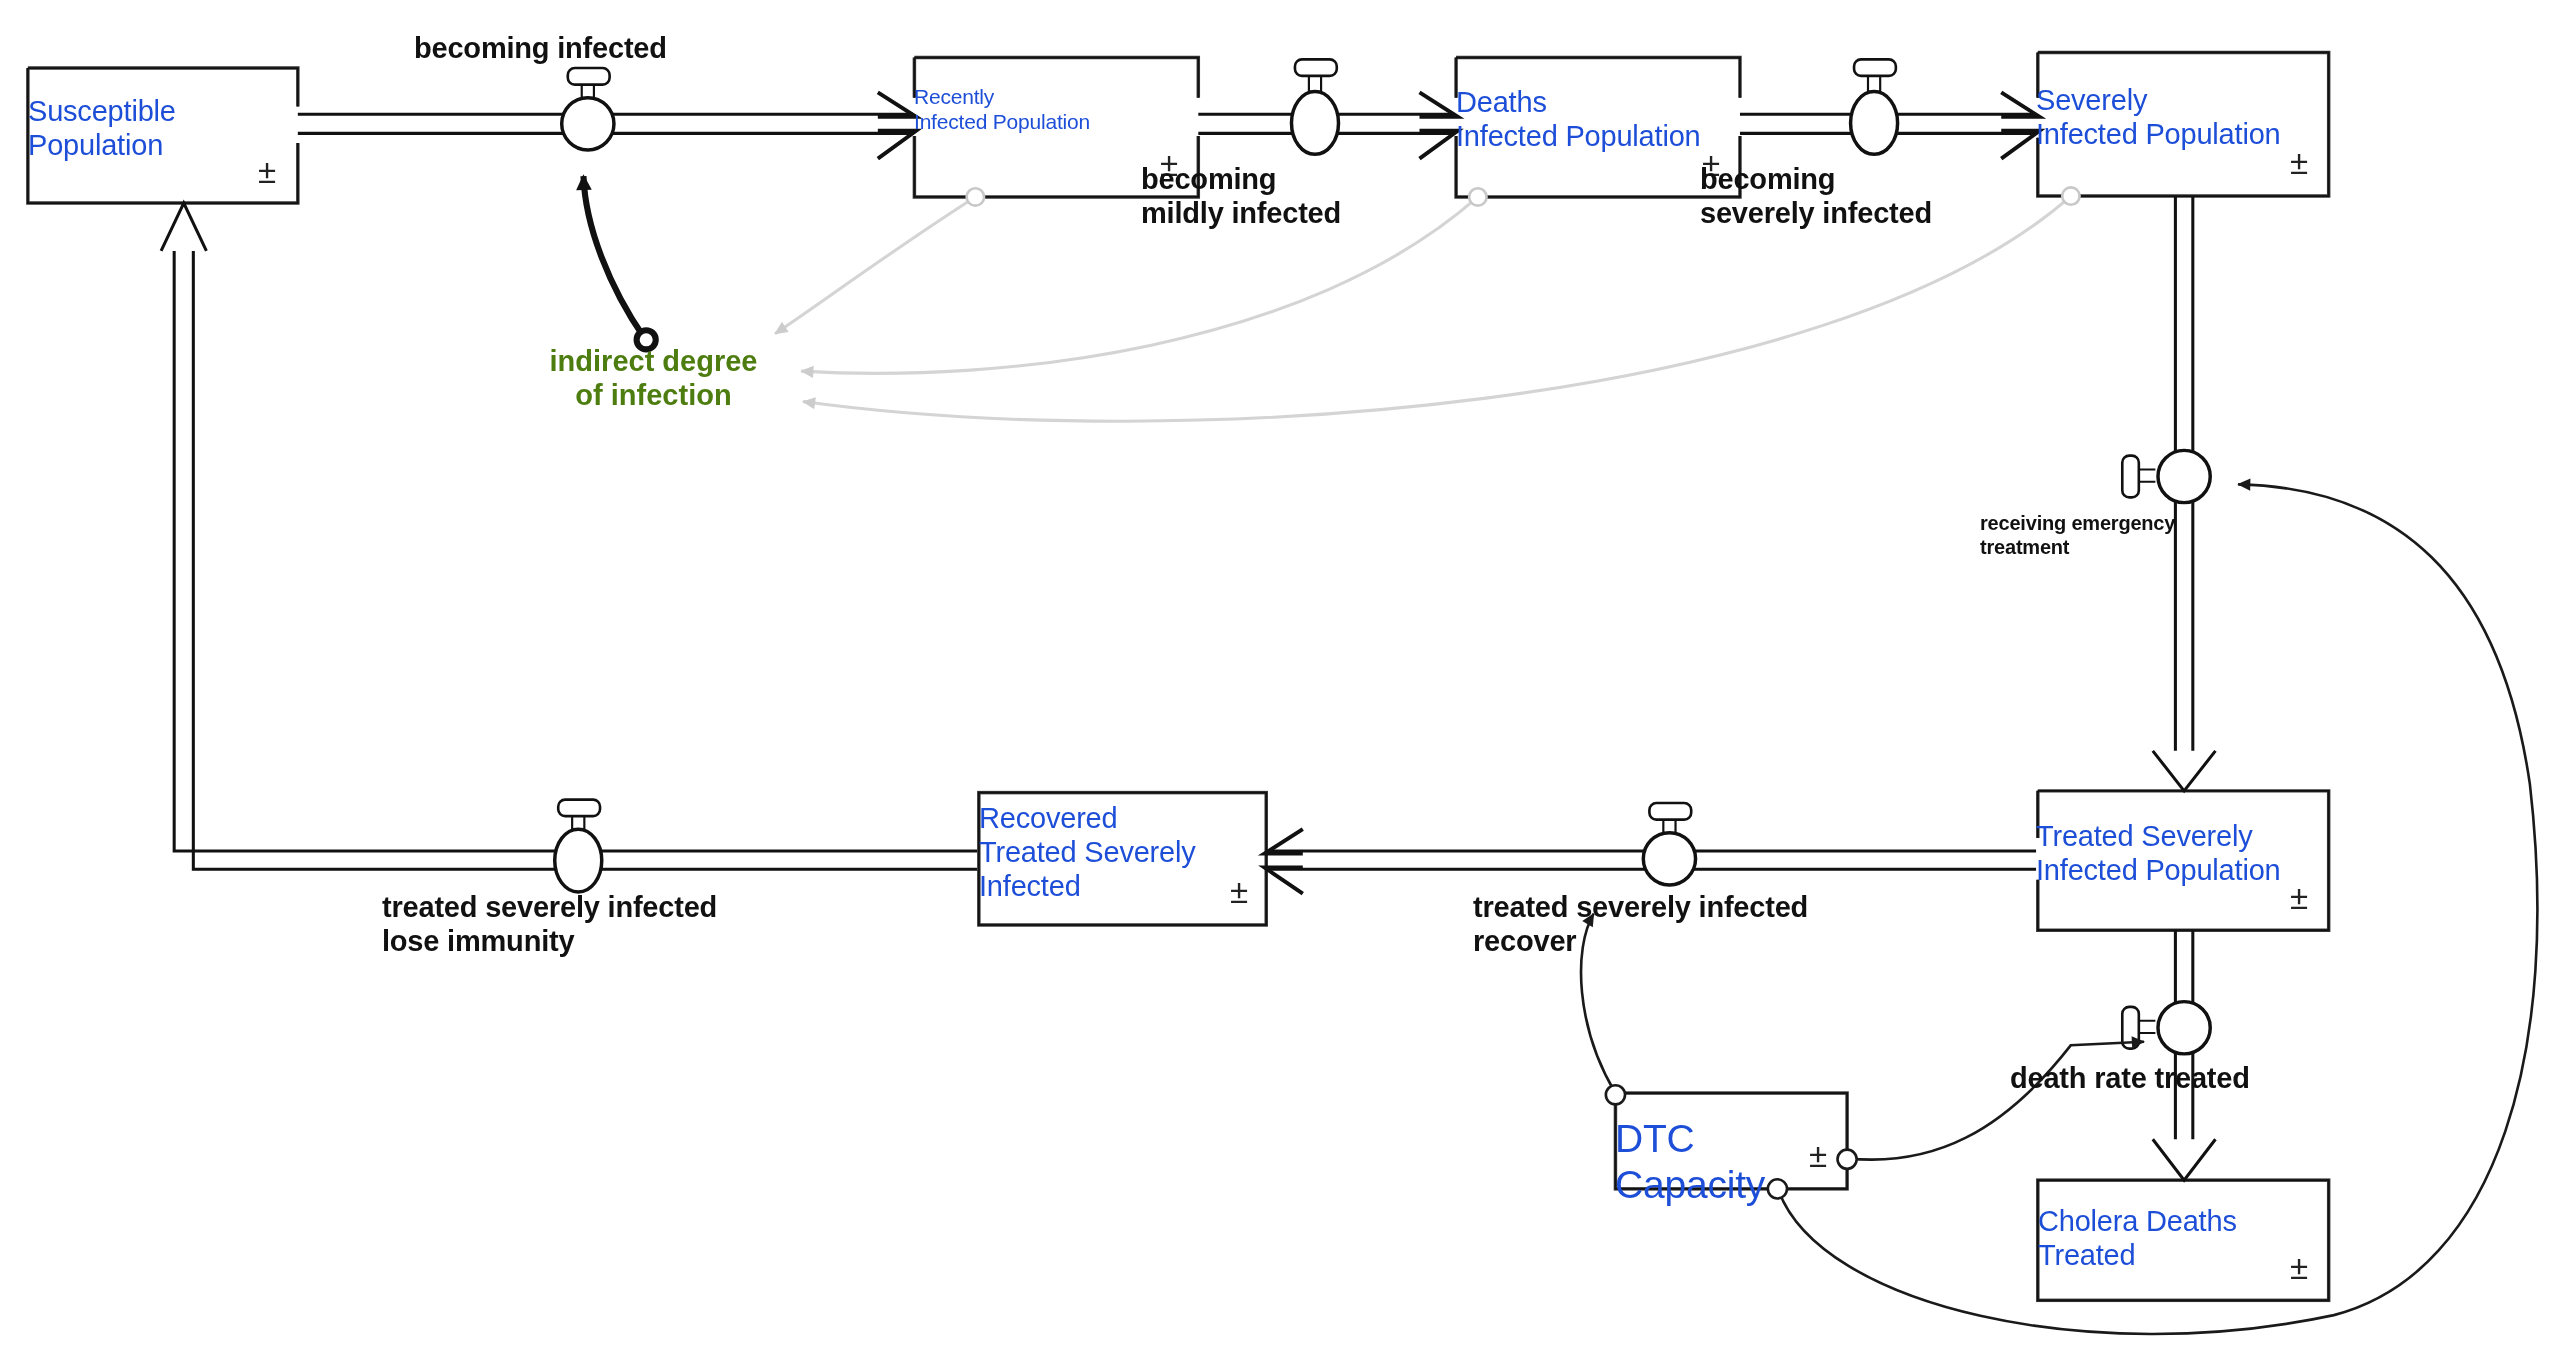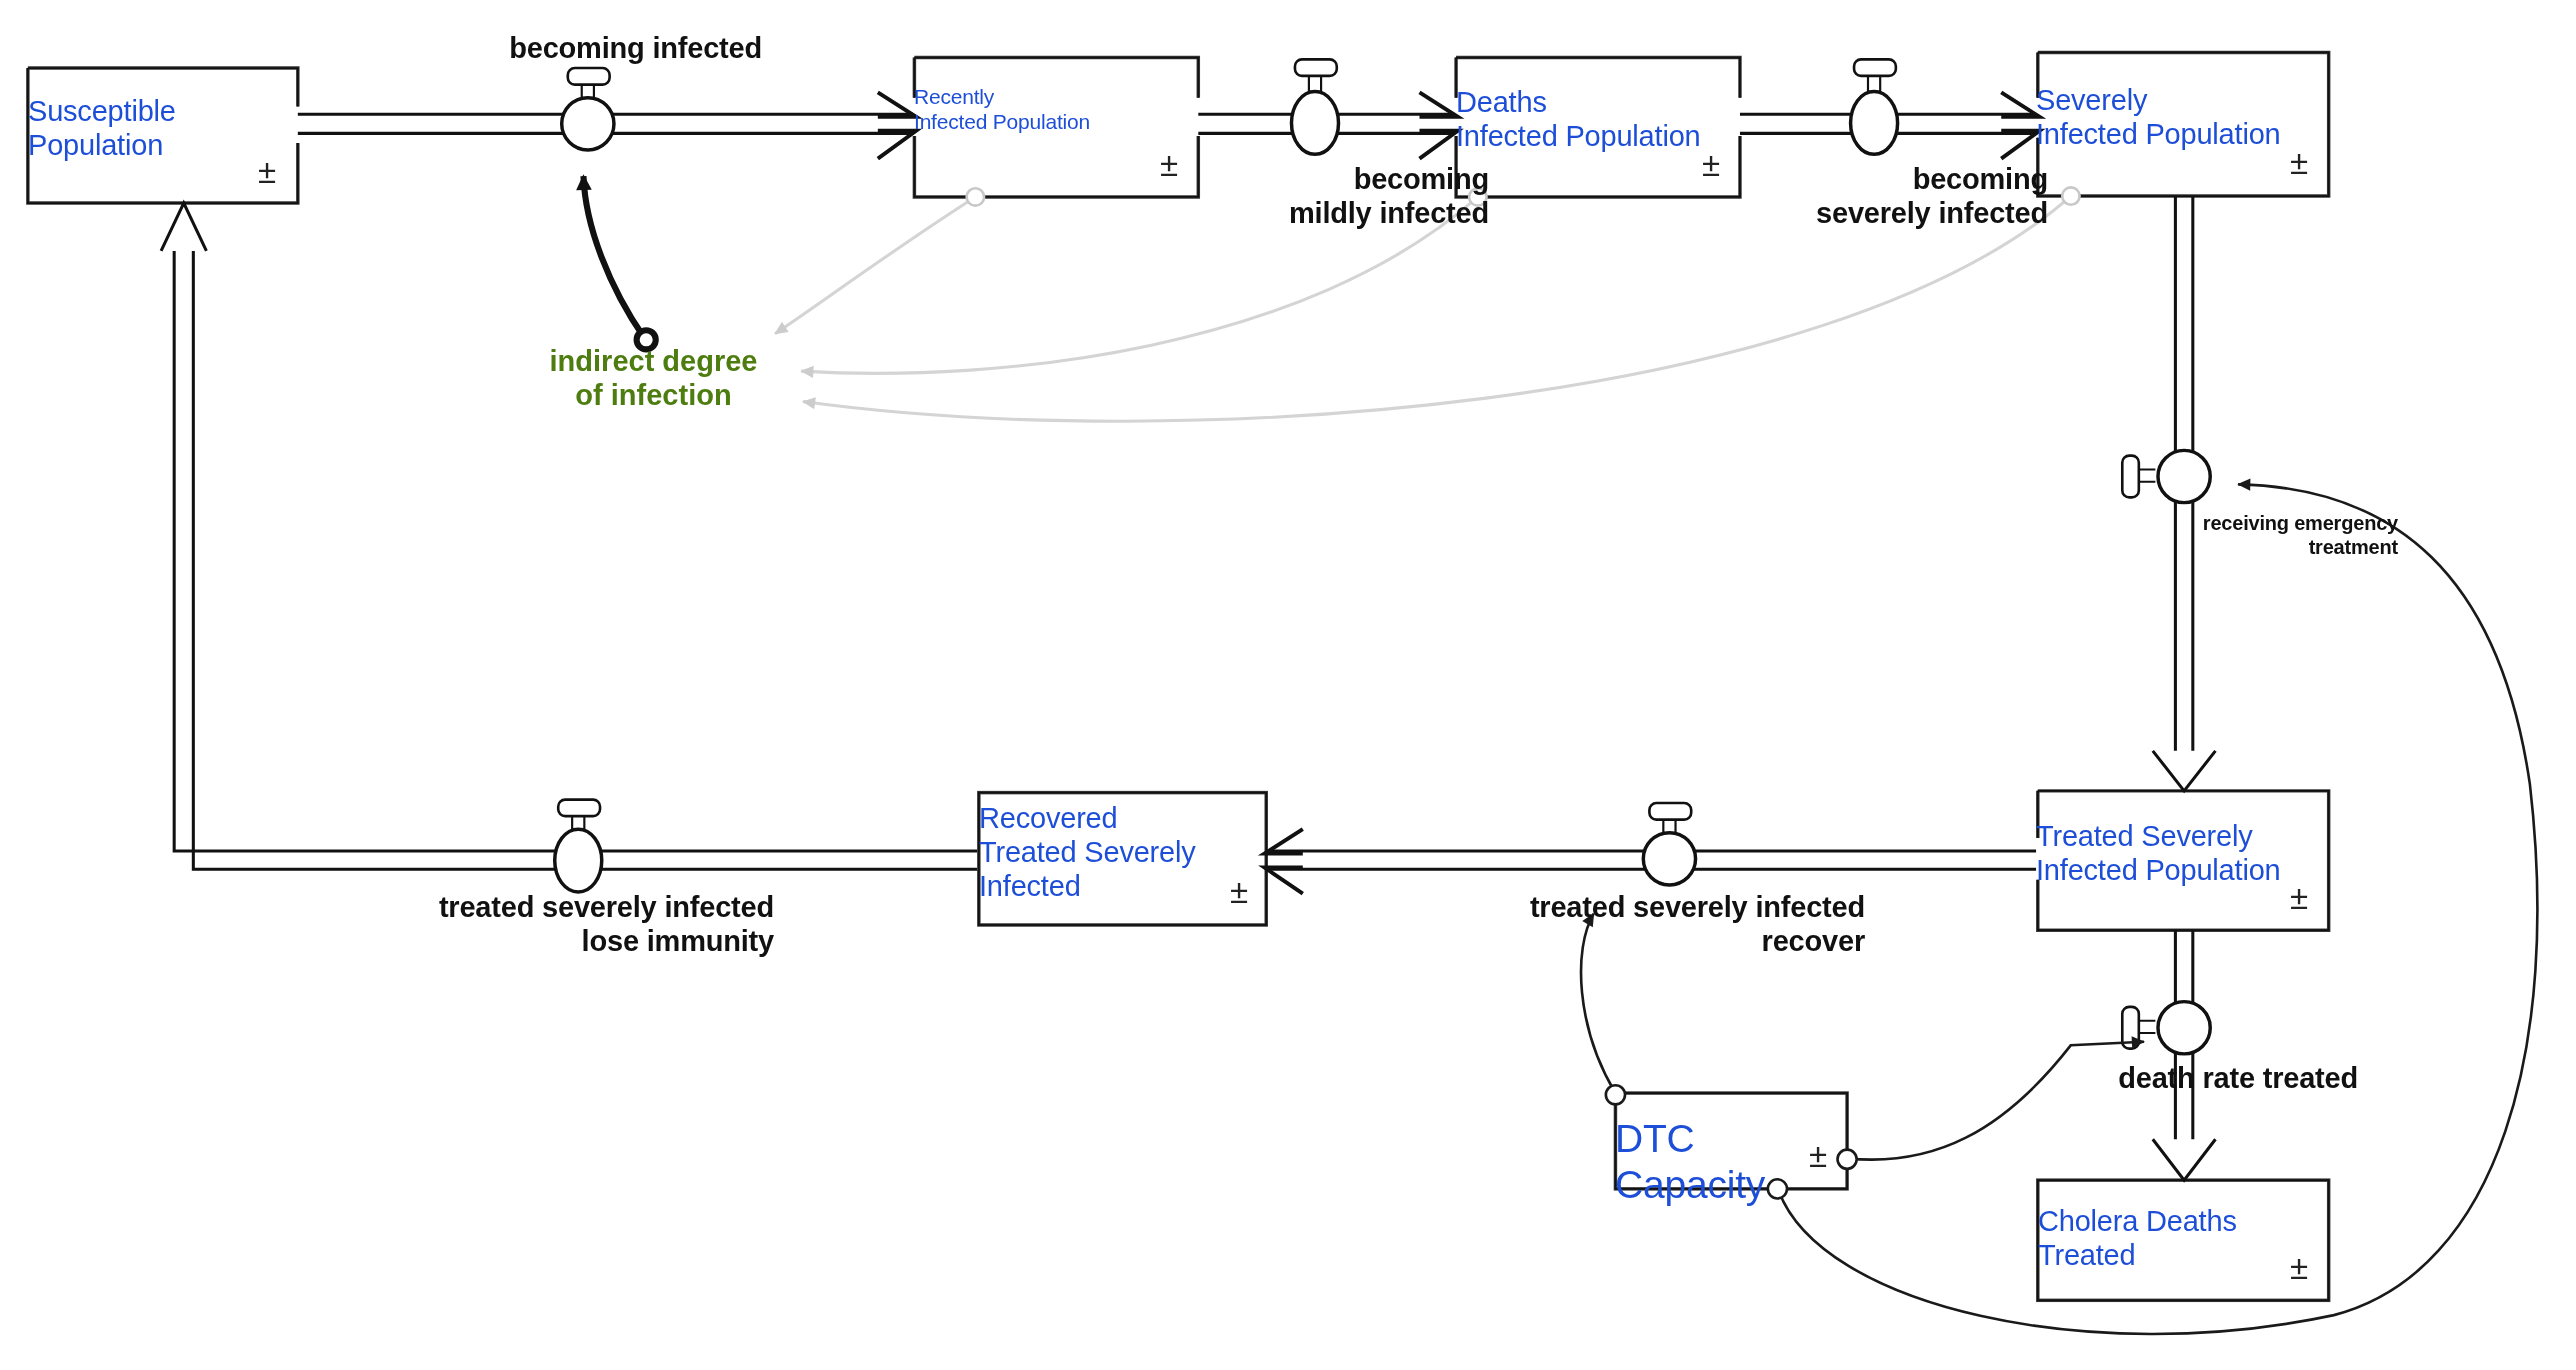--- a/index.html
+++ b/index.html
@@ -17,21 +17,21 @@
     color:#1d4ed8;
     text-align:left;
     line-height:1.18;
     letter-spacing:-0.2px;
     pointer-events:none;
   }
   .flow-label{
     position:absolute;
     font-weight:bold;
     color:#111111;
-    text-align:right;
+    text-align:left;
     line-height:1.18;
     letter-spacing:-0.2px;
     white-space:pre-line;
     pointer-events:none;
   }
   .aux-label{
     position:absolute;
     font-weight:bold;
     color:#4d7c0f;
     text-align:center;

